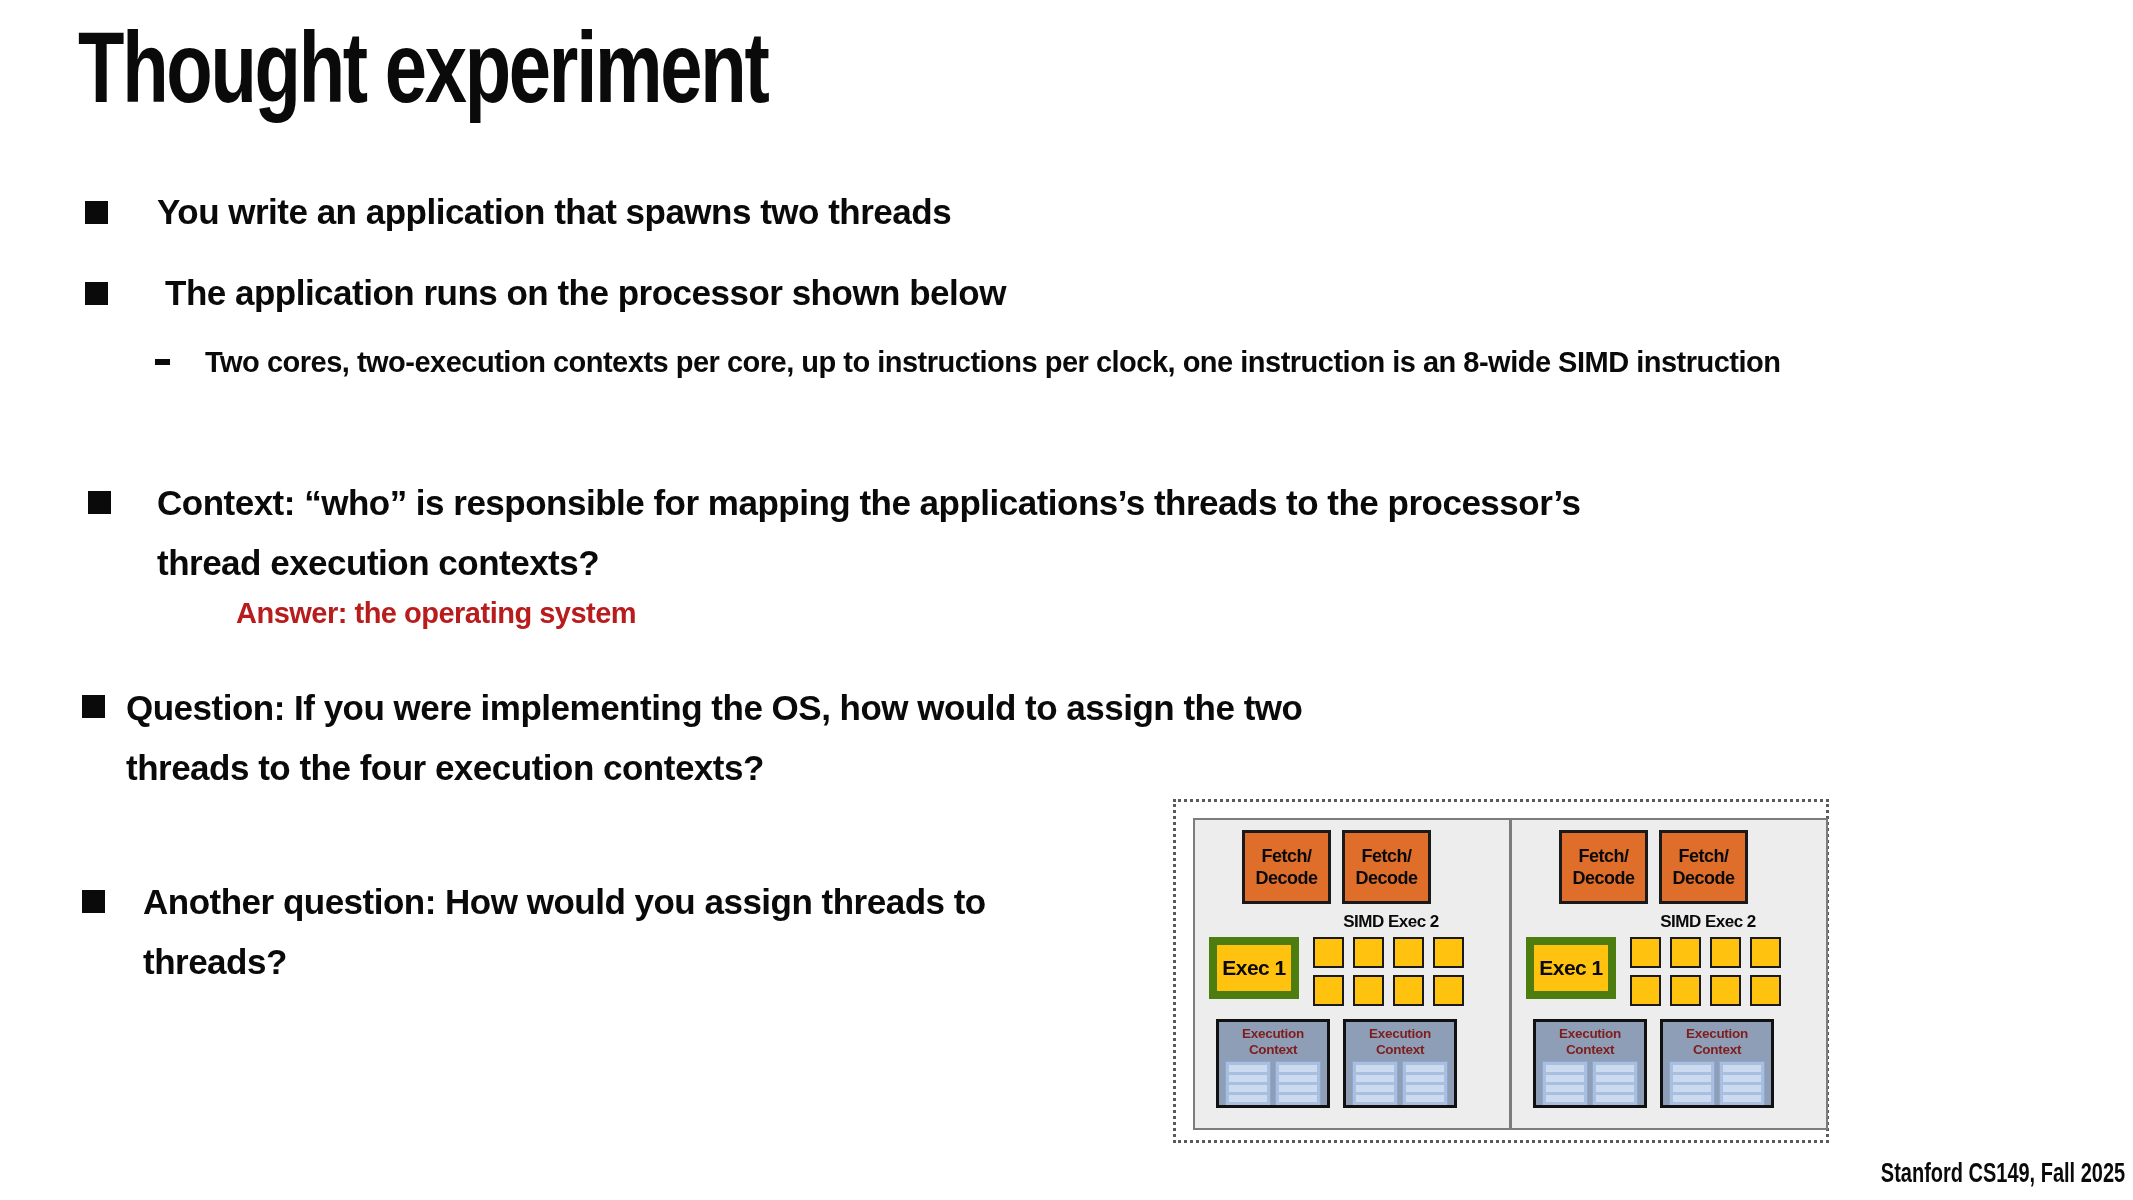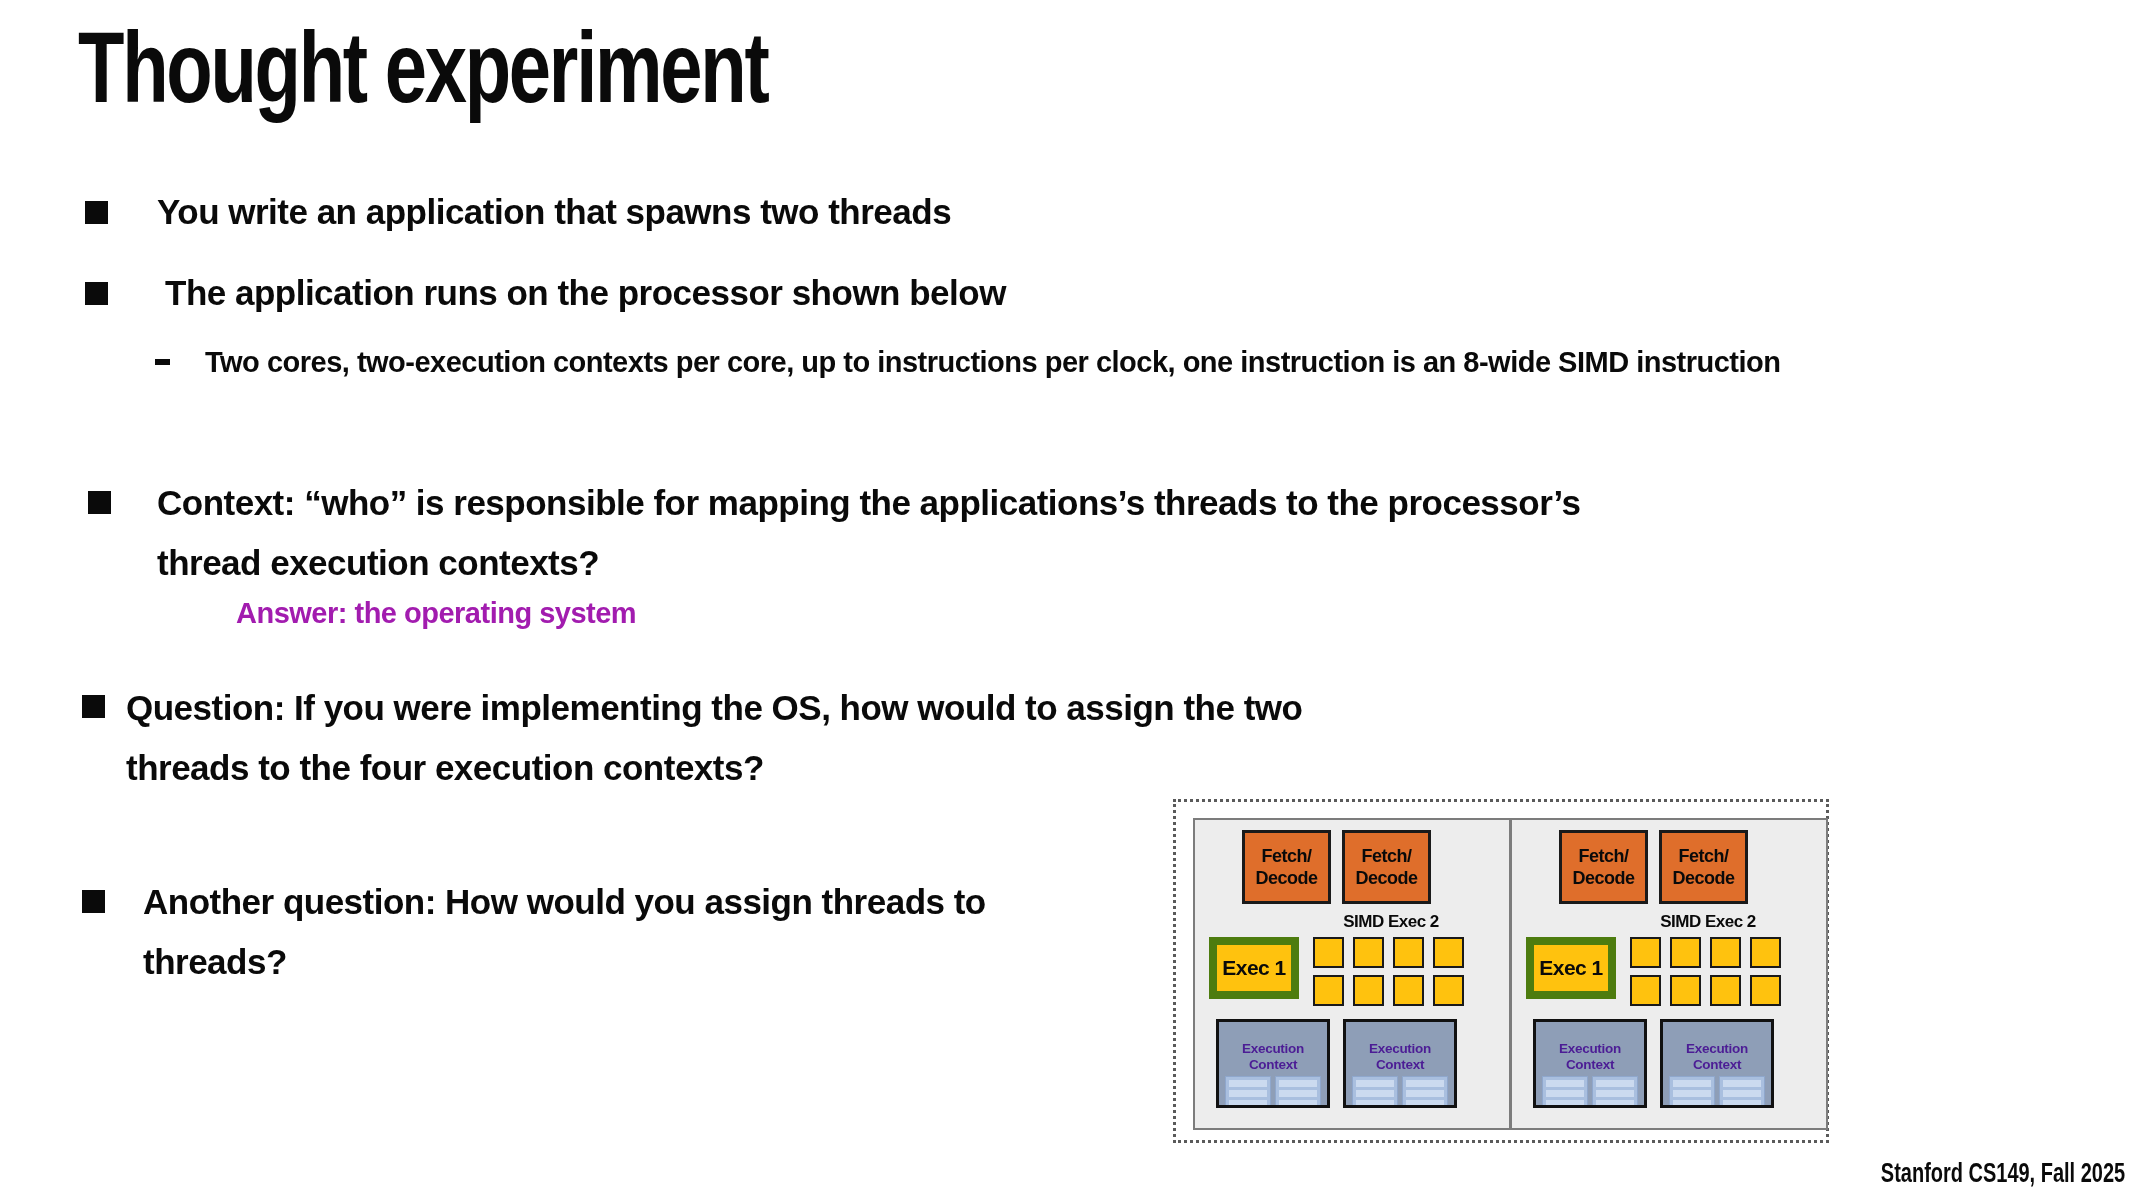--- a/index.html
+++ b/index.html
@@ -44,21 +44,21 @@
   }
   .lvl1 { font-size: 35px; line-height: 44px; }
   .lvl1-multi { font-size: 35px; line-height: 60px; }
   .lvl2 { font-size: 29px; line-height: 36px; }
   .answer-text {
     position: absolute;
     font-weight: 700;
     font-size: 29px;
     letter-spacing: -0.5px;
     white-space: nowrap;
-    color: #a21caf;
+    color: #b91c1c;
   }
   .uline {
     text-decoration-thickness: 3px;
     text-underline-offset: 5px;
   }
 
   
   .footer {
     position: absolute;
     right: 8px; top: 1158px;
@@ -139,26 +139,26 @@
     position: absolute;
     top: 199px;
     width: 114px; height: 89px;
     background: #8e9eb7;
     border: 3px solid #111111;
     overflow: hidden;
   }
   .ec-1 { left: 21px; }
   .ec-2 { left: 148px; }
   .ec-label {
-    padding-top: 19px;
+    padding-top: 4px;
     text-align: center;
     font-size: 13.5px; font-weight: 700;
     line-height: 1.18;
     letter-spacing: -0.3px;
-    color: #4c1d95;
+    color: #7f1d1d;
   }
   .ec-regs {
     display: flex;
     gap: 4px;
     padding: 3px 6px 0 6px;
   }
   .ec-col {
     flex: 1;
     background: #a9bfdf;
     border: 1px solid #8fa7cc;

